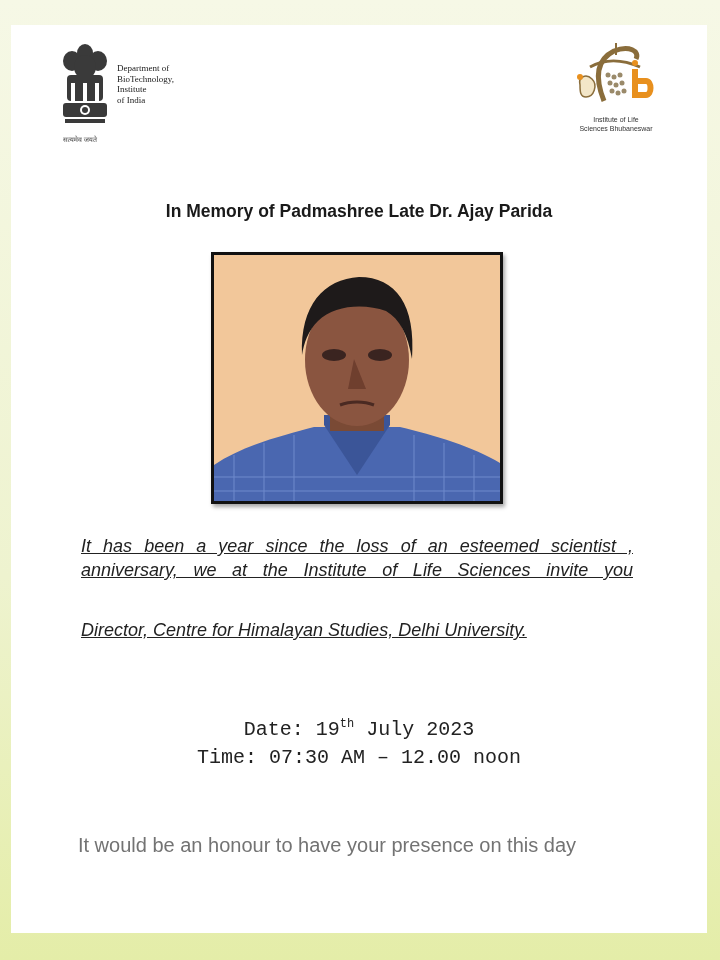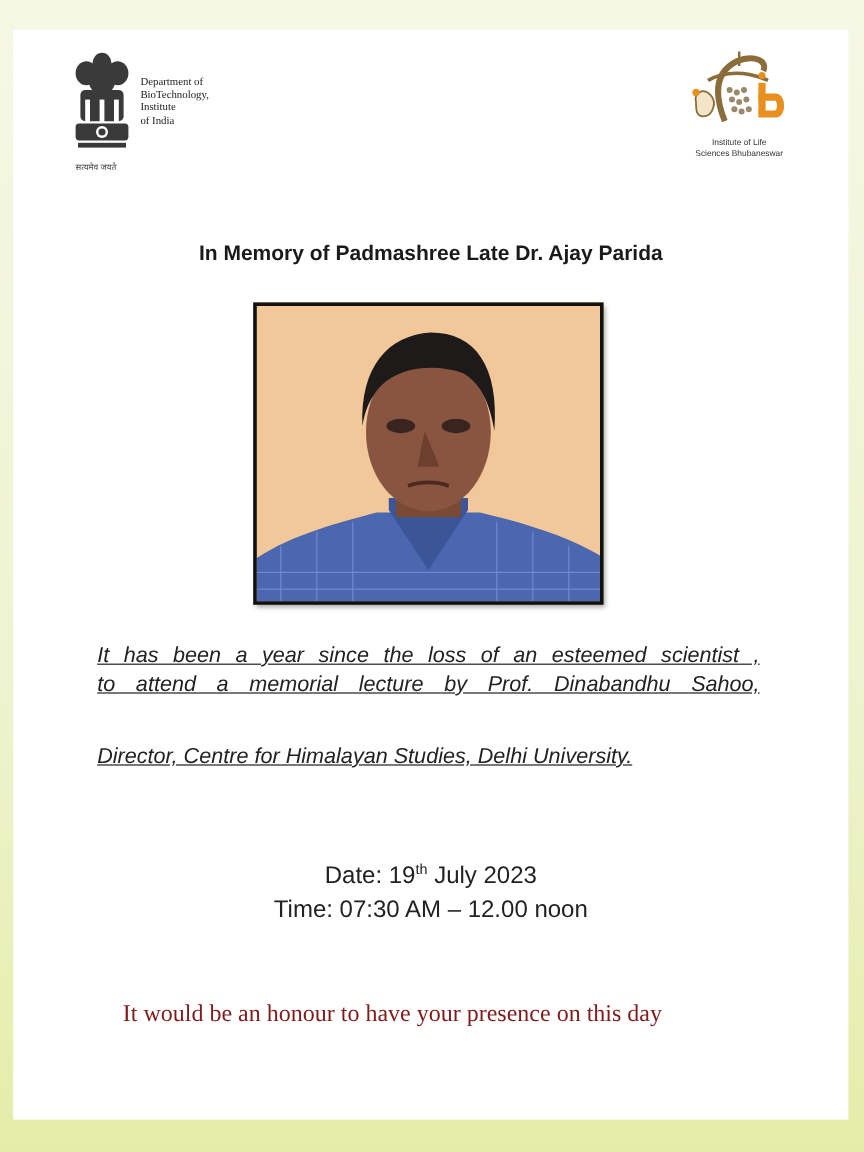--- a/index.html
+++ b/index.html
@@ -45,27 +45,27 @@
   .paragraph {
     position:absolute; left:70px; top:509px; width:552px;
     font-family:"Liberation Sans", sans-serif; font-style:italic; font-size:18px;
     line-height:24px; color:#222; text-align:justify;text-decoration:underline;
   }
   .paragraph span { display:block; text-align:justify; text-align-last:justify; }
   .paragraph span.last { text-align-last:left;margin-top:36px; }
 
   .details {
     position:absolute; left:0; top:685px; width:696px; text-align:center;
-    font-family:Liberation Sans, sans-serif; font-size:20px; line-height:28px; color:#222;
+    font-family:Liberation Mono, monospace; font-size:20px; line-height:28px; color:#222;
   }
   .details sup { font-size:12px; }
 
   .closing {
     position:absolute; left:0; top:806px; width:632px; text-align:center;
-    font-family:Liberation Serif, serif; font-size:20px; line-height:29px; color:#7f1d1d;
+    font-family:Liberation Sans, sans-serif; font-size:20px; line-height:29px; color:#737373;
   }
 </style>
 </head>
 <body>
 
 <div class="page">
 
   <div class="dbt-logo">
     <svg class="emblem" viewBox="0 0 56 100">
       <g fill="#3a3a3a">
@@ -142,21 +142,21 @@
       <path d="M88 100 C86 50, 110 24, 145 22 C182 22, 202 50, 198 104 C194 80, 186 64, 172 56 C150 48, 120 50, 104 66 C94 76, 90 88, 88 100 Z" fill="#1e1a1a"></path>
       <ellipse cx="120" cy="100" rx="12" ry="6" fill="#3a2420"></ellipse>
       <ellipse cx="166" cy="100" rx="12" ry="6" fill="#3a2420"></ellipse>
       <path d="M140 104 L134 134 L152 134 Z" fill="#6f3f2e"></path>
       <path d="M126 150 C136 146, 150 146, 160 150" stroke="#4a2a22" stroke-width="3" fill="none"></path>
     </svg>
   </div>
 
   <div class="paragraph">
     <span>It has been a year since the loss of an esteemed scientist ,</span>
-    <span>to attend a memorial lecture by Prof. Dinabandhu Sahoo,</span>
+    <span>anniversary, we at the Institute of Life Sciences invite you</span>
     <span class="last">Director, Centre for Himalayan Studies, Delhi University.</span>
   </div>
 
   <div class="details">
     <div><span>Date: 19</span><sup>th</sup><span> July 2023</span></div>
     <div>Time: 07:30 AM – 12.00 noon</div>
   </div>
 
   <div class="closing">
     <div>It would be an honour to have your presence on this day</div>

